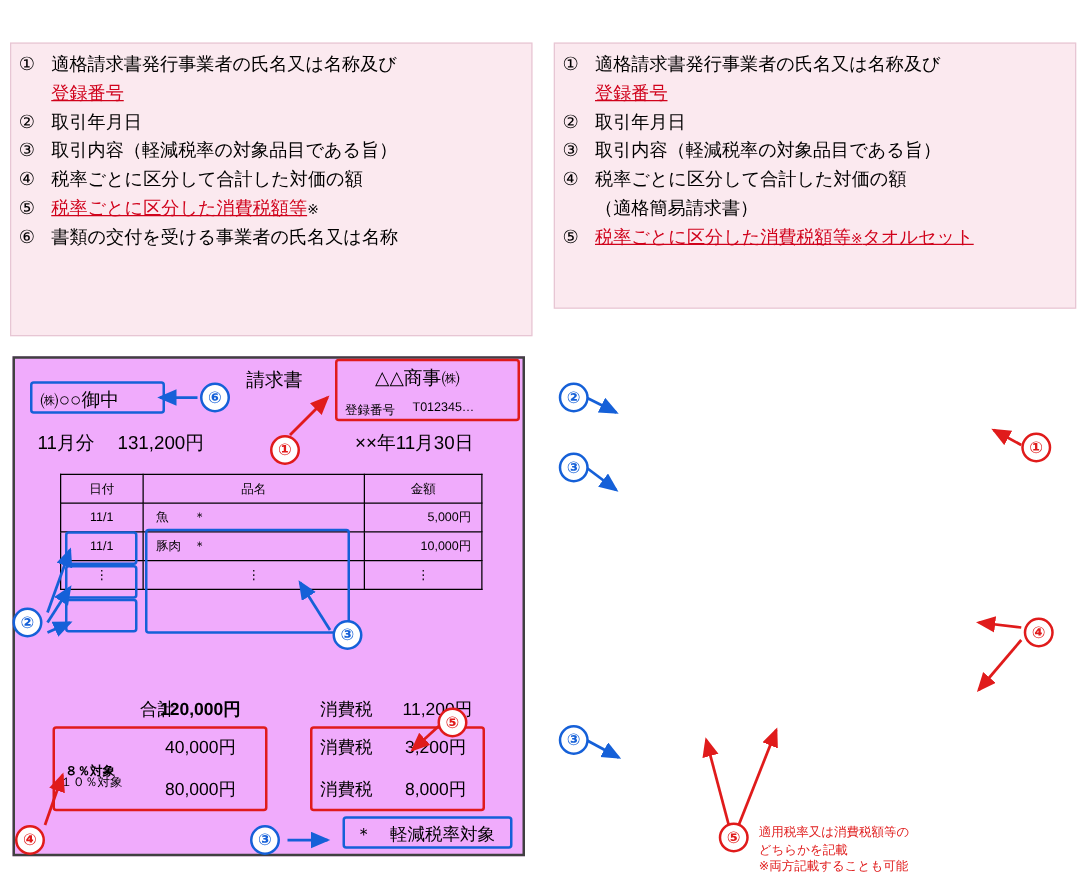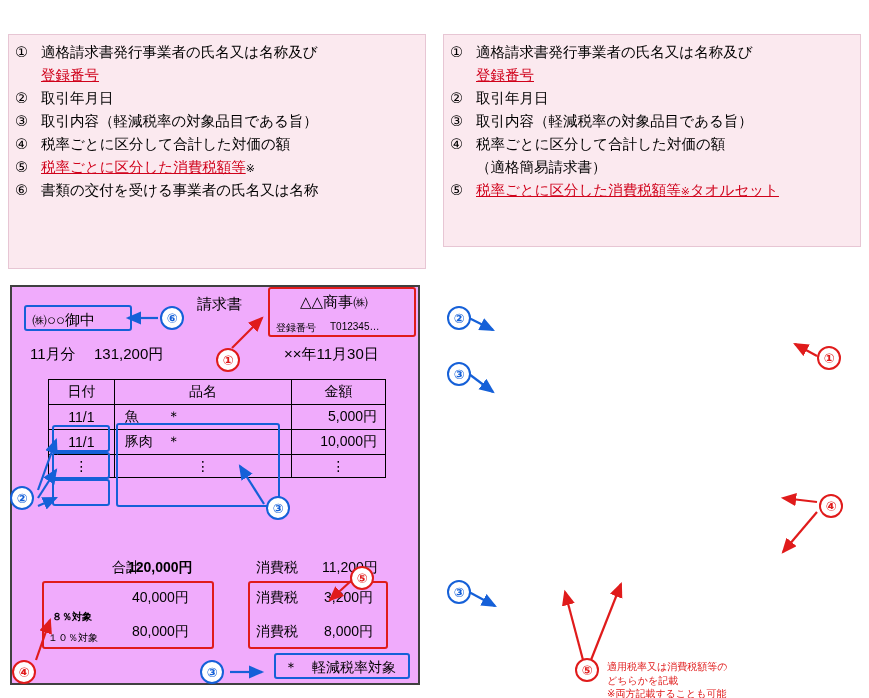--- a/index.html
+++ b/index.html
@@ -66,21 +66,21 @@
 
   .abs{position:absolute;}
   .txt{font-size:14px;white-space:nowrap;}
   .txt-xs{font-size:10px;white-space:nowrap;}
   .txt-m{font-size:15px;white-space:nowrap;}
 
   
   .tbl{
     position:absolute;
     border-collapse:collapse;
-    font-size:14px;
+    font-size:10px;
   }
   .tbl td,.tbl th{
     border:1px solid #000;
     padding:3px 4px;
     font-weight:normal;
     text-align:center;
     height:23px;
     box-sizing:border-box;
   }
   .tbl .amt{text-align:right;padding-right:8px;}
@@ -191,21 +191,21 @@
     <div class="abs txt" style="left:56px;top:272px;margin-left:44px;">合計</div>
     <div class="abs txt" style="left:116px;top:272px;font-weight:bold;">120,000円</div>
     <div class="abs txt" style="left:244px;top:272px;">消費税</div>
     <div class="abs txt" style="left:310px;top:272px;">11,200円</div>
 
     <div class="abs txt-xs" style="left:40px;top:323px;font-weight:bold;">８％対象</div>
     <div class="abs txt" style="left:120px;top:302px;">40,000円</div>
     <div class="abs txt" style="left:244px;top:302px;">消費税</div>
     <div class="abs txt" style="left:312px;top:302px;">3,200円</div>
 
-    <div class="abs txt-xs" style="left:36px;top:344px;">１０％対象</div>
+    <div class="abs txt-xs" style="left:36px;top:332px;">１０％対象</div>
     <div class="abs txt" style="left:120px;top:336px;">80,000円</div>
     <div class="abs txt" style="left:244px;top:336px;">消費税</div>
     <div class="abs txt" style="left:312px;top:336px;">8,000円</div>
 
     <div class="redbox" style="left:30px;top:294px;width:172px;height:68px;"></div>
     <div class="redbox" style="left:236px;top:294px;width:140px;height:68px;"></div>
 
     <div class="abs txt" style="left:272px;top:372px;">＊　軽減税率対象</div>
     <div class="bluebox" style="left:262px;top:366px;width:136px;height:26px;"></div>
   </div>

